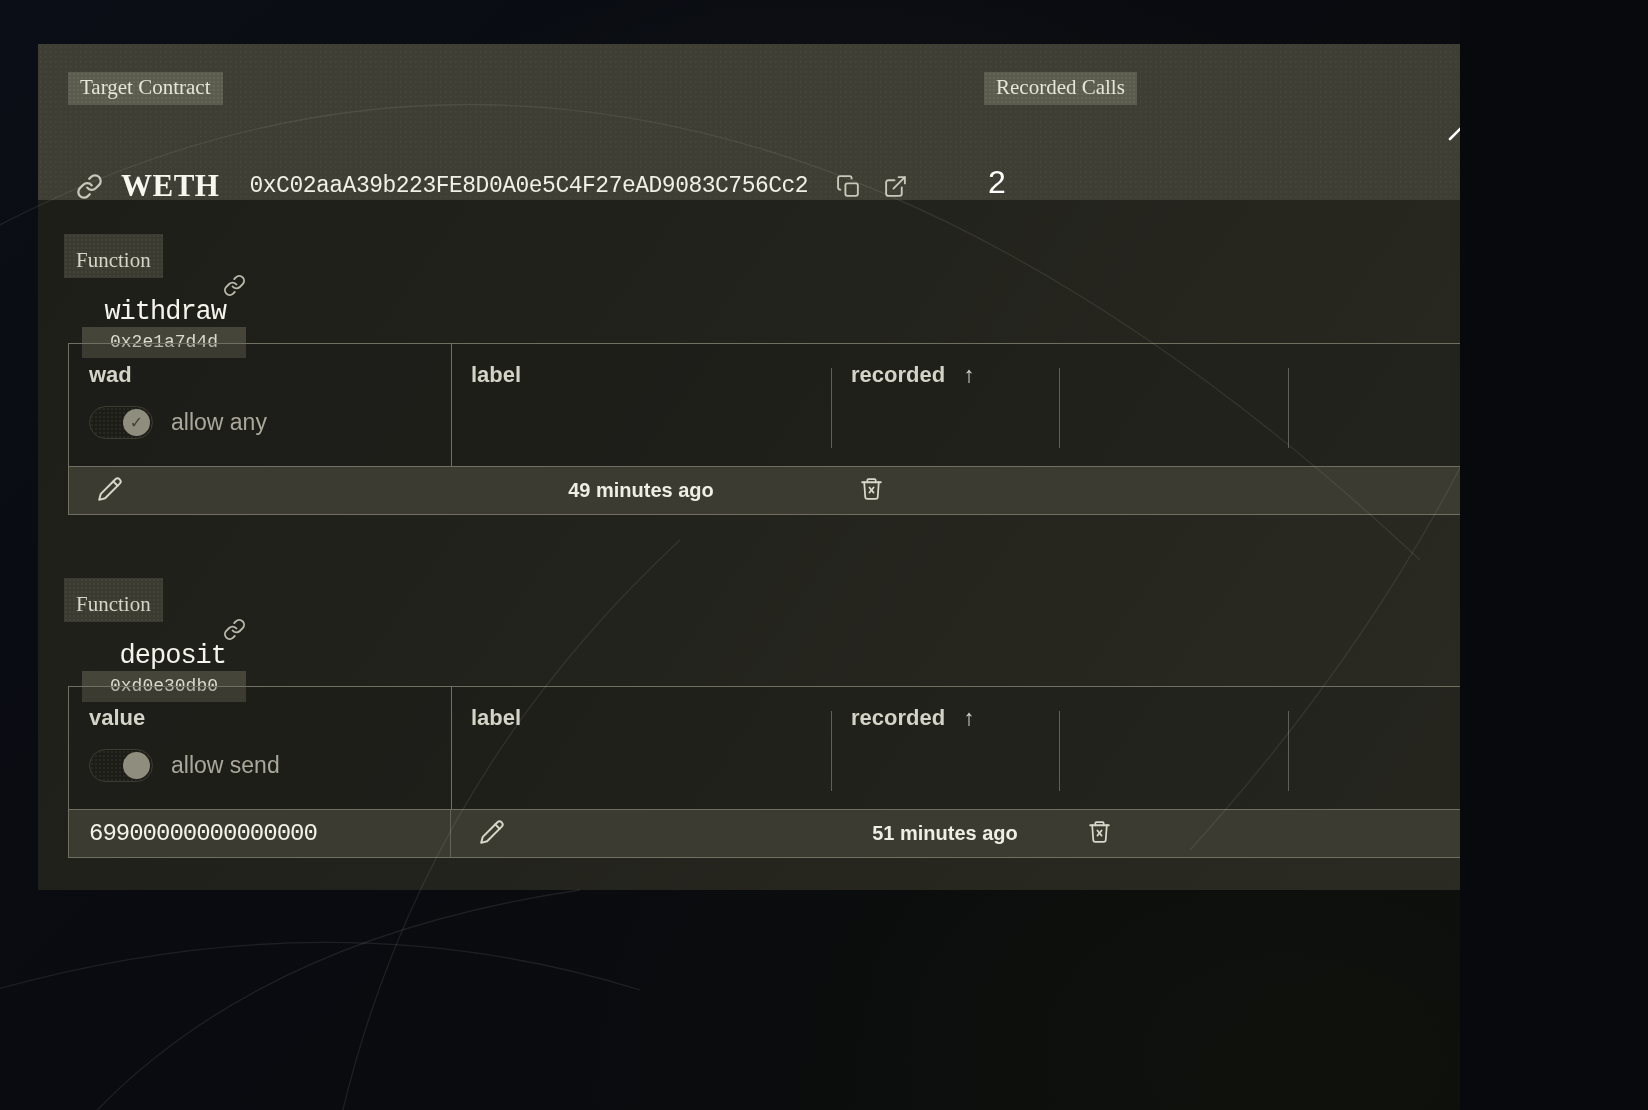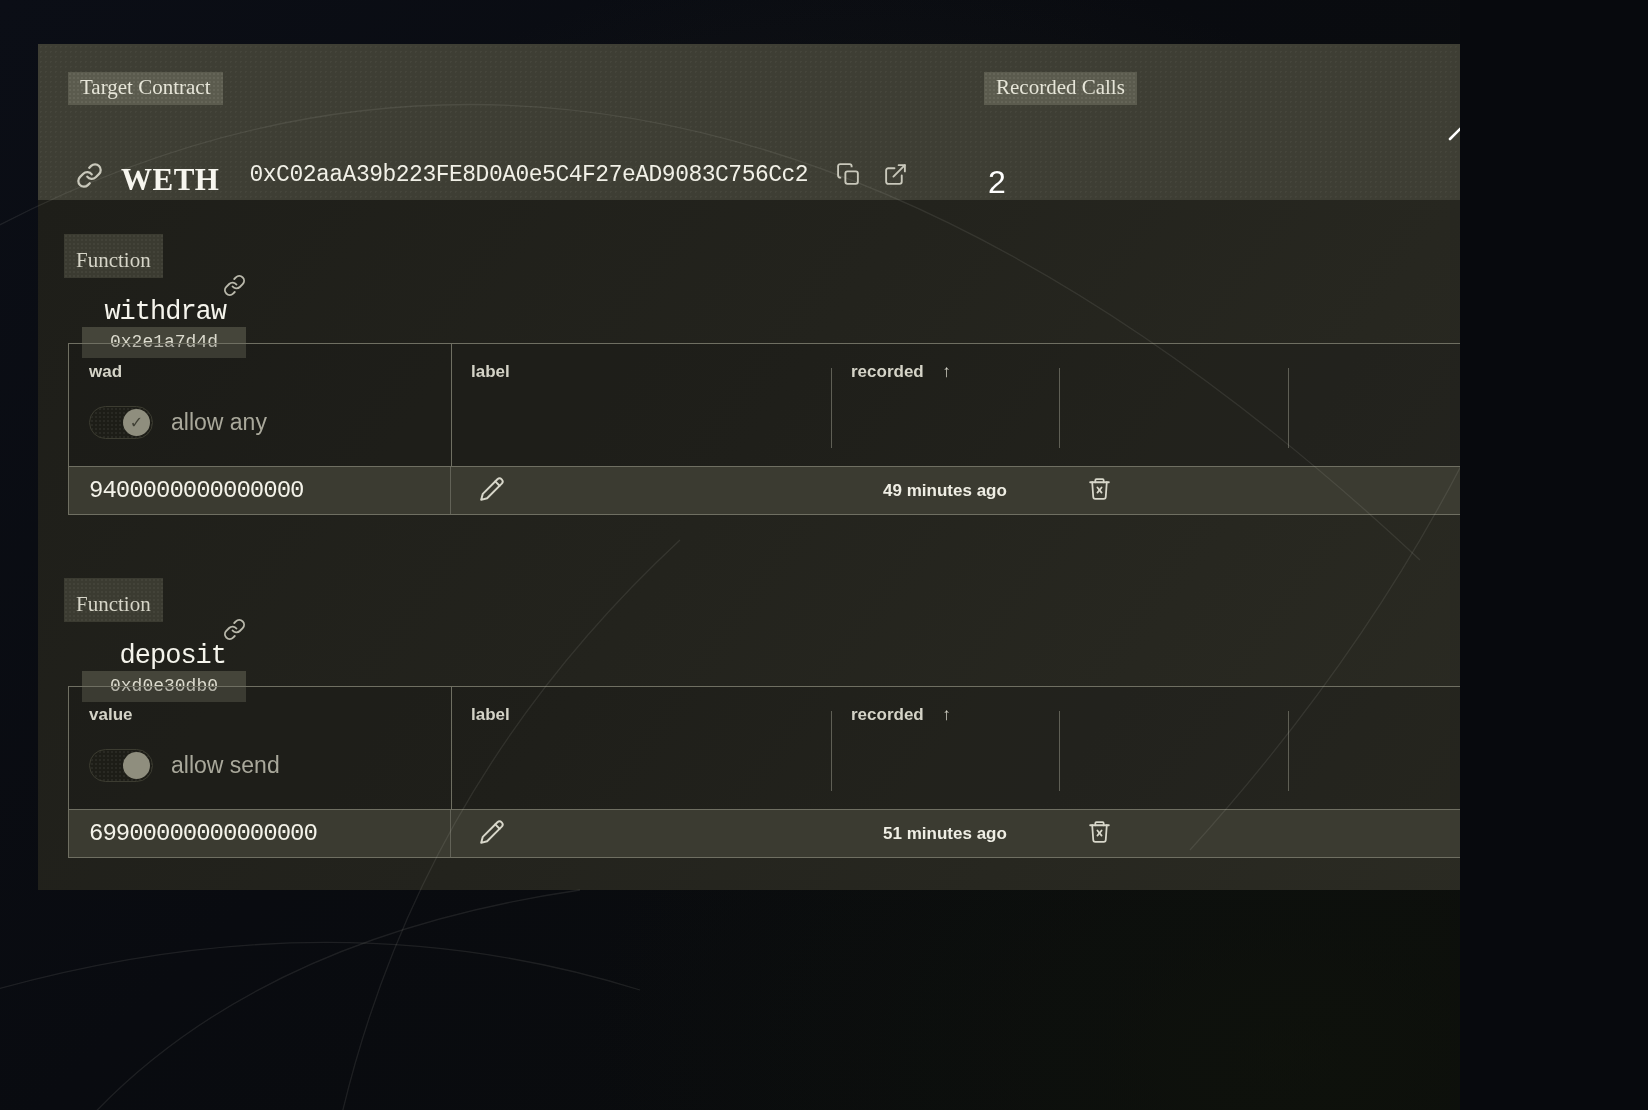--- a/index.html
+++ b/index.html
@@ -36,21 +36,21 @@
     display:inline-block; padding:3px 12px 5px;
     background:#5b5b4e; color:#e6e5d8; font-size:21px;
     background-image:radial-gradient(rgba(255,255,255,0.06) 1px, transparent 1px);
     background-size:4px 4px;
   }
   .target-badge{ position:absolute; left:30px; top:28px; }
   .recorded-badge{ position:absolute; left:946px; top:28px; }
 
   .contract-row{
     position:absolute; left:38px; top:118px; height:48px;
-    display:flex; align-items:flex-start;
+    display:flex; align-items:center;
   }
   .contract-name{ font-size:31px; font-weight:600; color:#f7f6ef; margin:0 30px 0 18px; letter-spacing:0.5px;}
   .contract-address{ font-size:23px; color:#f1f0e7; letter-spacing:-0.5px; }
   .icon-btn{ background:none; border:none; cursor:pointer; display:inline-flex; align-items:center; padding:0; }
   .copy-btn{ margin-left:28px; }
   .ext-btn{ margin-left:22px; }
   .recorded-count{ position:absolute; left:950px; top:120px; font-size:32px; color:#ffffff; }
   .collapse-btn{ position:absolute; left:1405px; top:68px; background:none; border:none; cursor:pointer; padding:4px; }
 
   
@@ -72,21 +72,21 @@
   .ptable{
     position:absolute; left:30px; width:1422px;
     border:1px solid #6f6f62;
   }
   .ptable1{ top:299px; } .ptable2{ top:642px; }
   .thead{
     display:grid; grid-template-columns:382px 380px 228px 229px 1fr;
     height:122px; background:rgba(18,18,14,0.18);
   }
   .th{ position:relative; padding:18px 0 0 20px; }
-  .th-label{ font-size:17px; font-weight:700; color:#d4d3c7; }
+  .th-label{ font-size:22px; font-weight:700; color:#d4d3c7; }
   .th-line-full::before{
     content:""; position:absolute; left:0; top:0; bottom:0; width:1px; background:#6f6f62;
   }
   .th-line-short::before{
     content:""; position:absolute; left:0; top:24px; height:80px; width:1px; background:#5f5f55;
   }
   .toggle-wrap{ position:absolute; left:20px; top:62px; display:flex; align-items:center; }
   .toggle{
     width:64px; height:33px; border-radius:17px; background:#1d1d17;
     border:1px solid #3c3c31; position:relative; cursor:pointer;
@@ -98,21 +98,21 @@
     background:#8f8e7e; display:flex; align-items:center; justify-content:center;
     color:#3f3f34; font-size:16px; font-weight:bold;
   }
   .toggle-label{ margin-left:18px; font-size:23px; color:#a9a89b;text-align:center; }
   .trow{
     display:grid; grid-template-columns:382px 380px 228px 229px 1fr;
     height:48px; background:#3b3b31; border-top:1px solid #6f6f62; align-items:center;
   }
   .td-value{ padding-left:20px; font-size:24px; color:#f4f3ea; border-right:1px solid #626257; height:100%; display:flex; align-items:center; letter-spacing:-1px;}
   .td-edit{ padding-left:28px; }
-  .td-time{ text-align:center; font-size:17px; font-weight:600; color:#efeee4; }
+  .td-time{ text-align:center; font-size:20px; font-weight:600; color:#efeee4; }
   .td-delete{ padding-left:28px; }
 
   
   .apply-btn{
     position:absolute; left:38px; top:922px; width:1482px; height:80px; z-index:10;
     background:linear-gradient(180deg,#30396d 0%,#2a3263 100%);
     background-color:#2c3567;
     border:1px solid #49528a; cursor:pointer;
     display:flex; align-items:center; justify-content:center;
     font-family:"Liberation Serif","DejaVu Serif",serif;
@@ -200,21 +200,20 @@
           <span class="th-label">label</span>
         </div>
         <div class="th th-line-short">
           <span class="th-label">recorded</span>
           <span class="th-label" style="margin-left:14px; font-weight:400;">↑</span>
         </div>
         <div class="th th-line-short"></div>
         <div class="th th-line-short"></div>
       </div>
       <div class="trow">
-        <div class="td-value mono">9400000000000000</div>
         <div class="td-edit">
           <span style="display:inline-flex">
             <svg viewBox="0 0 24 24" width="26" height="26" fill="none" stroke="#d8d7ca" stroke-width="1.8" stroke-linecap="round" stroke-linejoin="round">
                 <path d="M17 3a2.83 2.83 0 0 1 4 4L7.5 20.5 2 22l1.5-5.5Z"></path>
                 <path d="M15 5l4 4"></path>
               </svg>
           </span>
         </div>
         <div class="td-time">49 minutes ago</div>
         <div class="td-delete">

